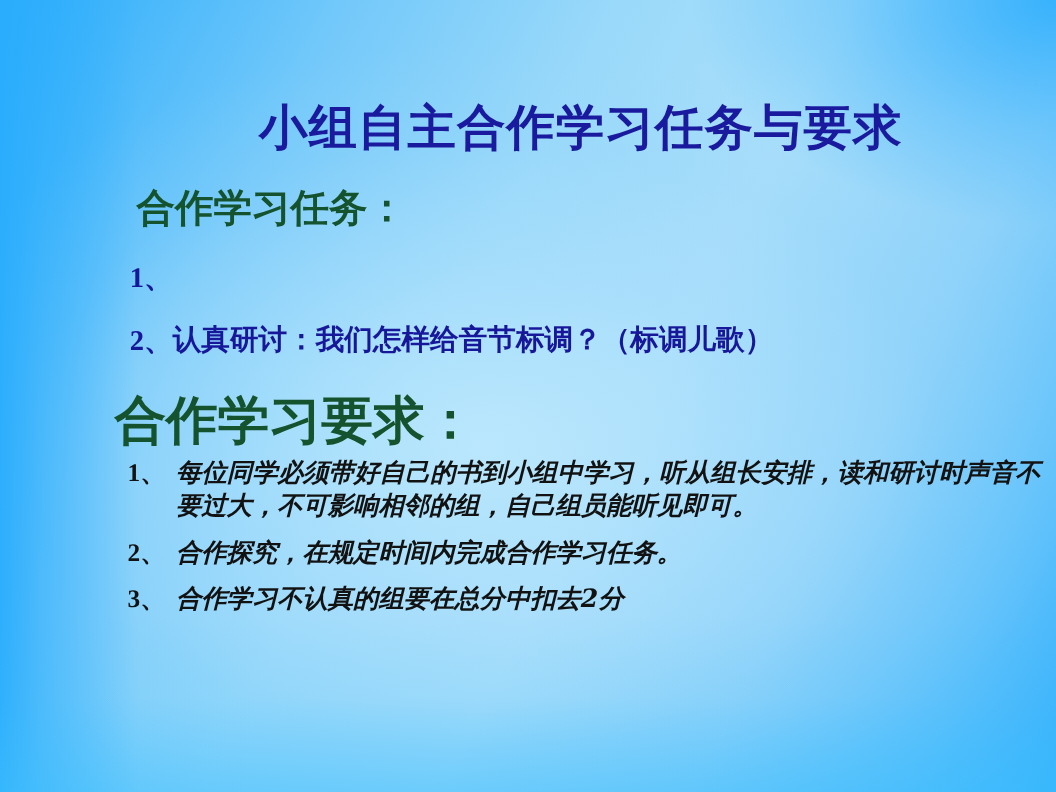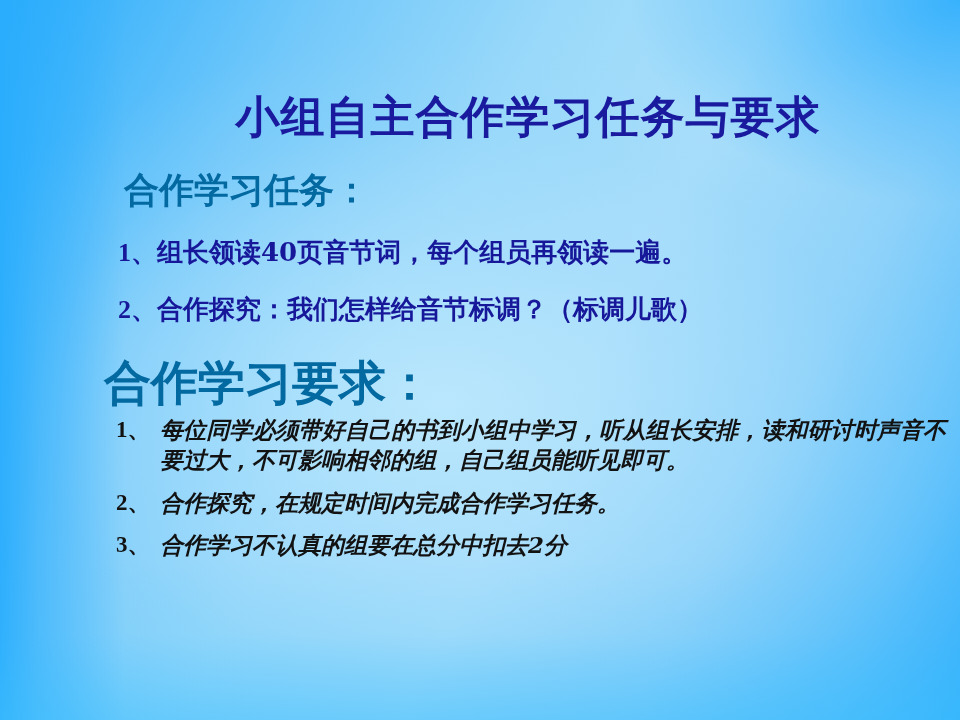--- a/index.html
+++ b/index.html
@@ -88,21 +88,21 @@
     font-weight: bold;
     color: #1a1a9e;
     letter-spacing: 1px;
     white-space: nowrap;
   }
 
   
   .section-head {
     position: absolute;
     font-weight: bold;
-    color: #0369a1;
+    color: #14532d;
     letter-spacing: 0px;
     white-space: nowrap;
   }
   .section-head.task {
     left: 124px;
     top: 171px;
     font-size: 35px;
     line-height: 1.1;
   }
   .section-head.require {
@@ -186,26 +186,25 @@
   <div class="content">
 
     <div class="slide-title">小组自主合作学习任务与要求</div>
 
     <div class="section-head task">合作学习任务：</div>
 
     <div class="task-list">
 
       <div class="task-item">
         <span class="num">1、</span>
-        <span class="txt">组长领读40页音节词，每个组员再领读一遍。</span>
       </div>
 
       <div class="task-item">
         <span class="num">2、</span>
-        <span class="txt">合作探究：我们怎样给音节标调？（标调儿歌）</span>
+        <span class="txt">认真研讨：我们怎样给音节标调？（标调儿歌）</span>
       </div>
 
     </div>
 
     <div class="section-head require">合作学习要求：</div>
 
     <div class="req-list">
 
       <div class="req-item">
         <span class="num">1、</span>

